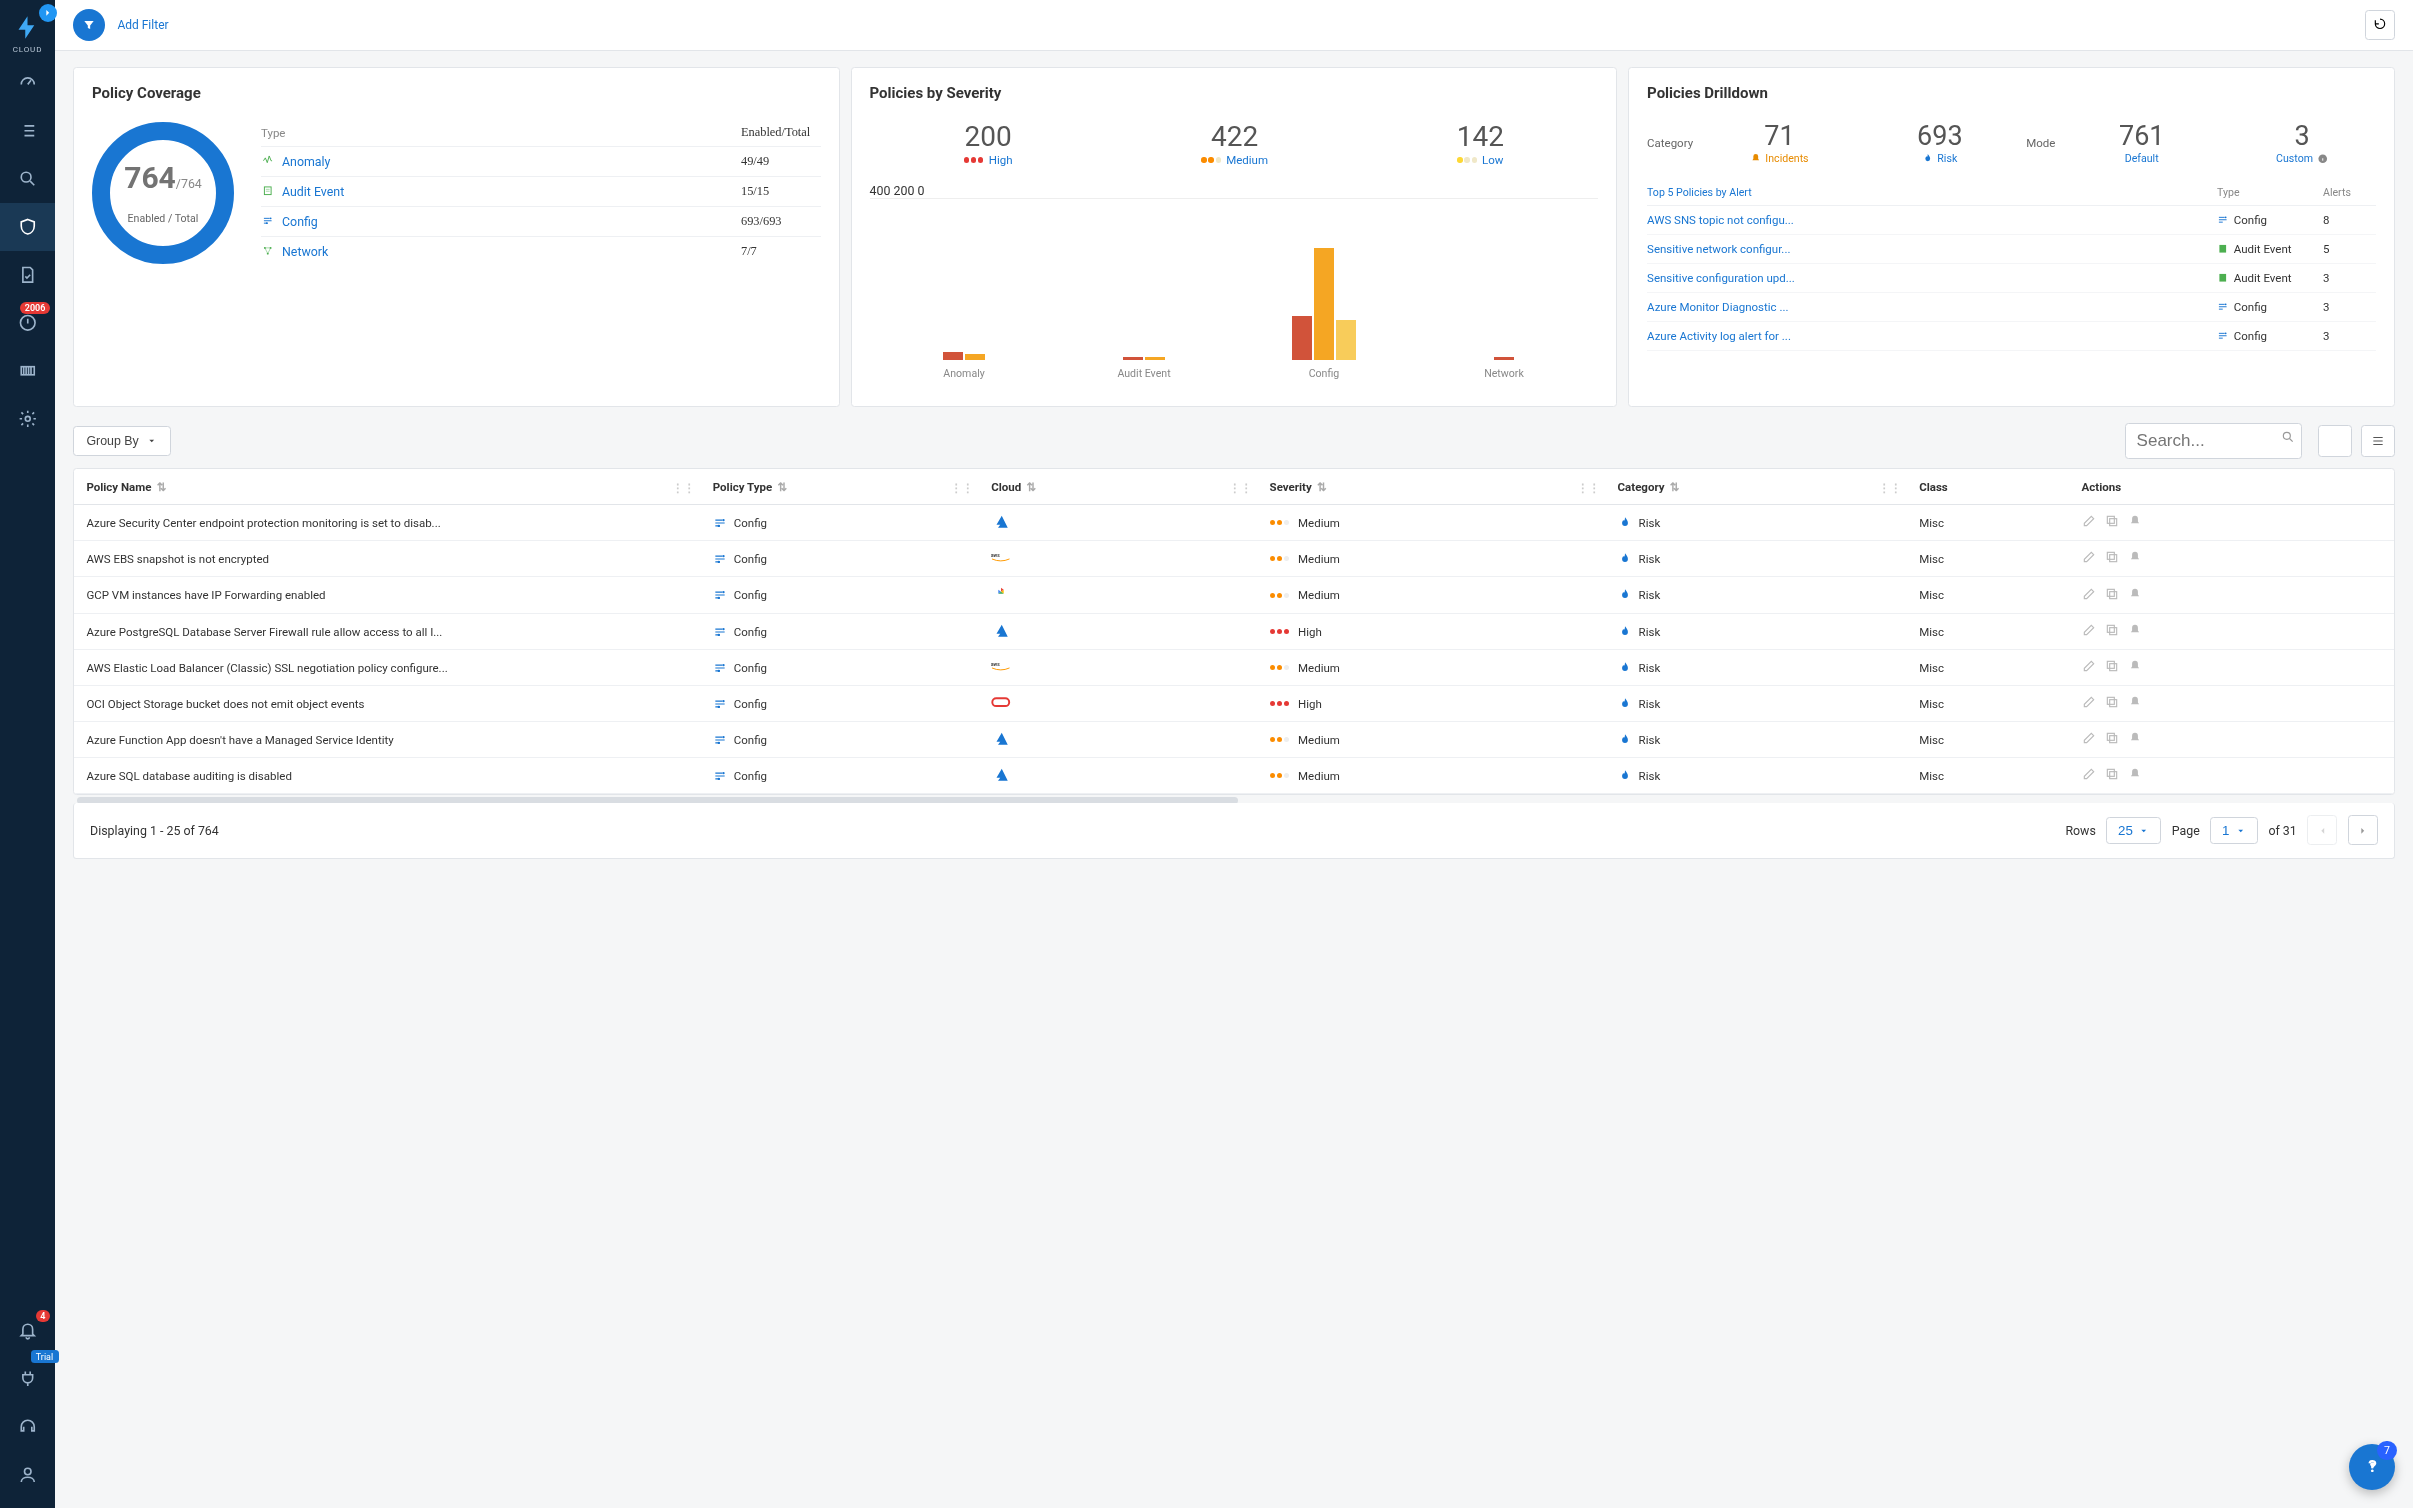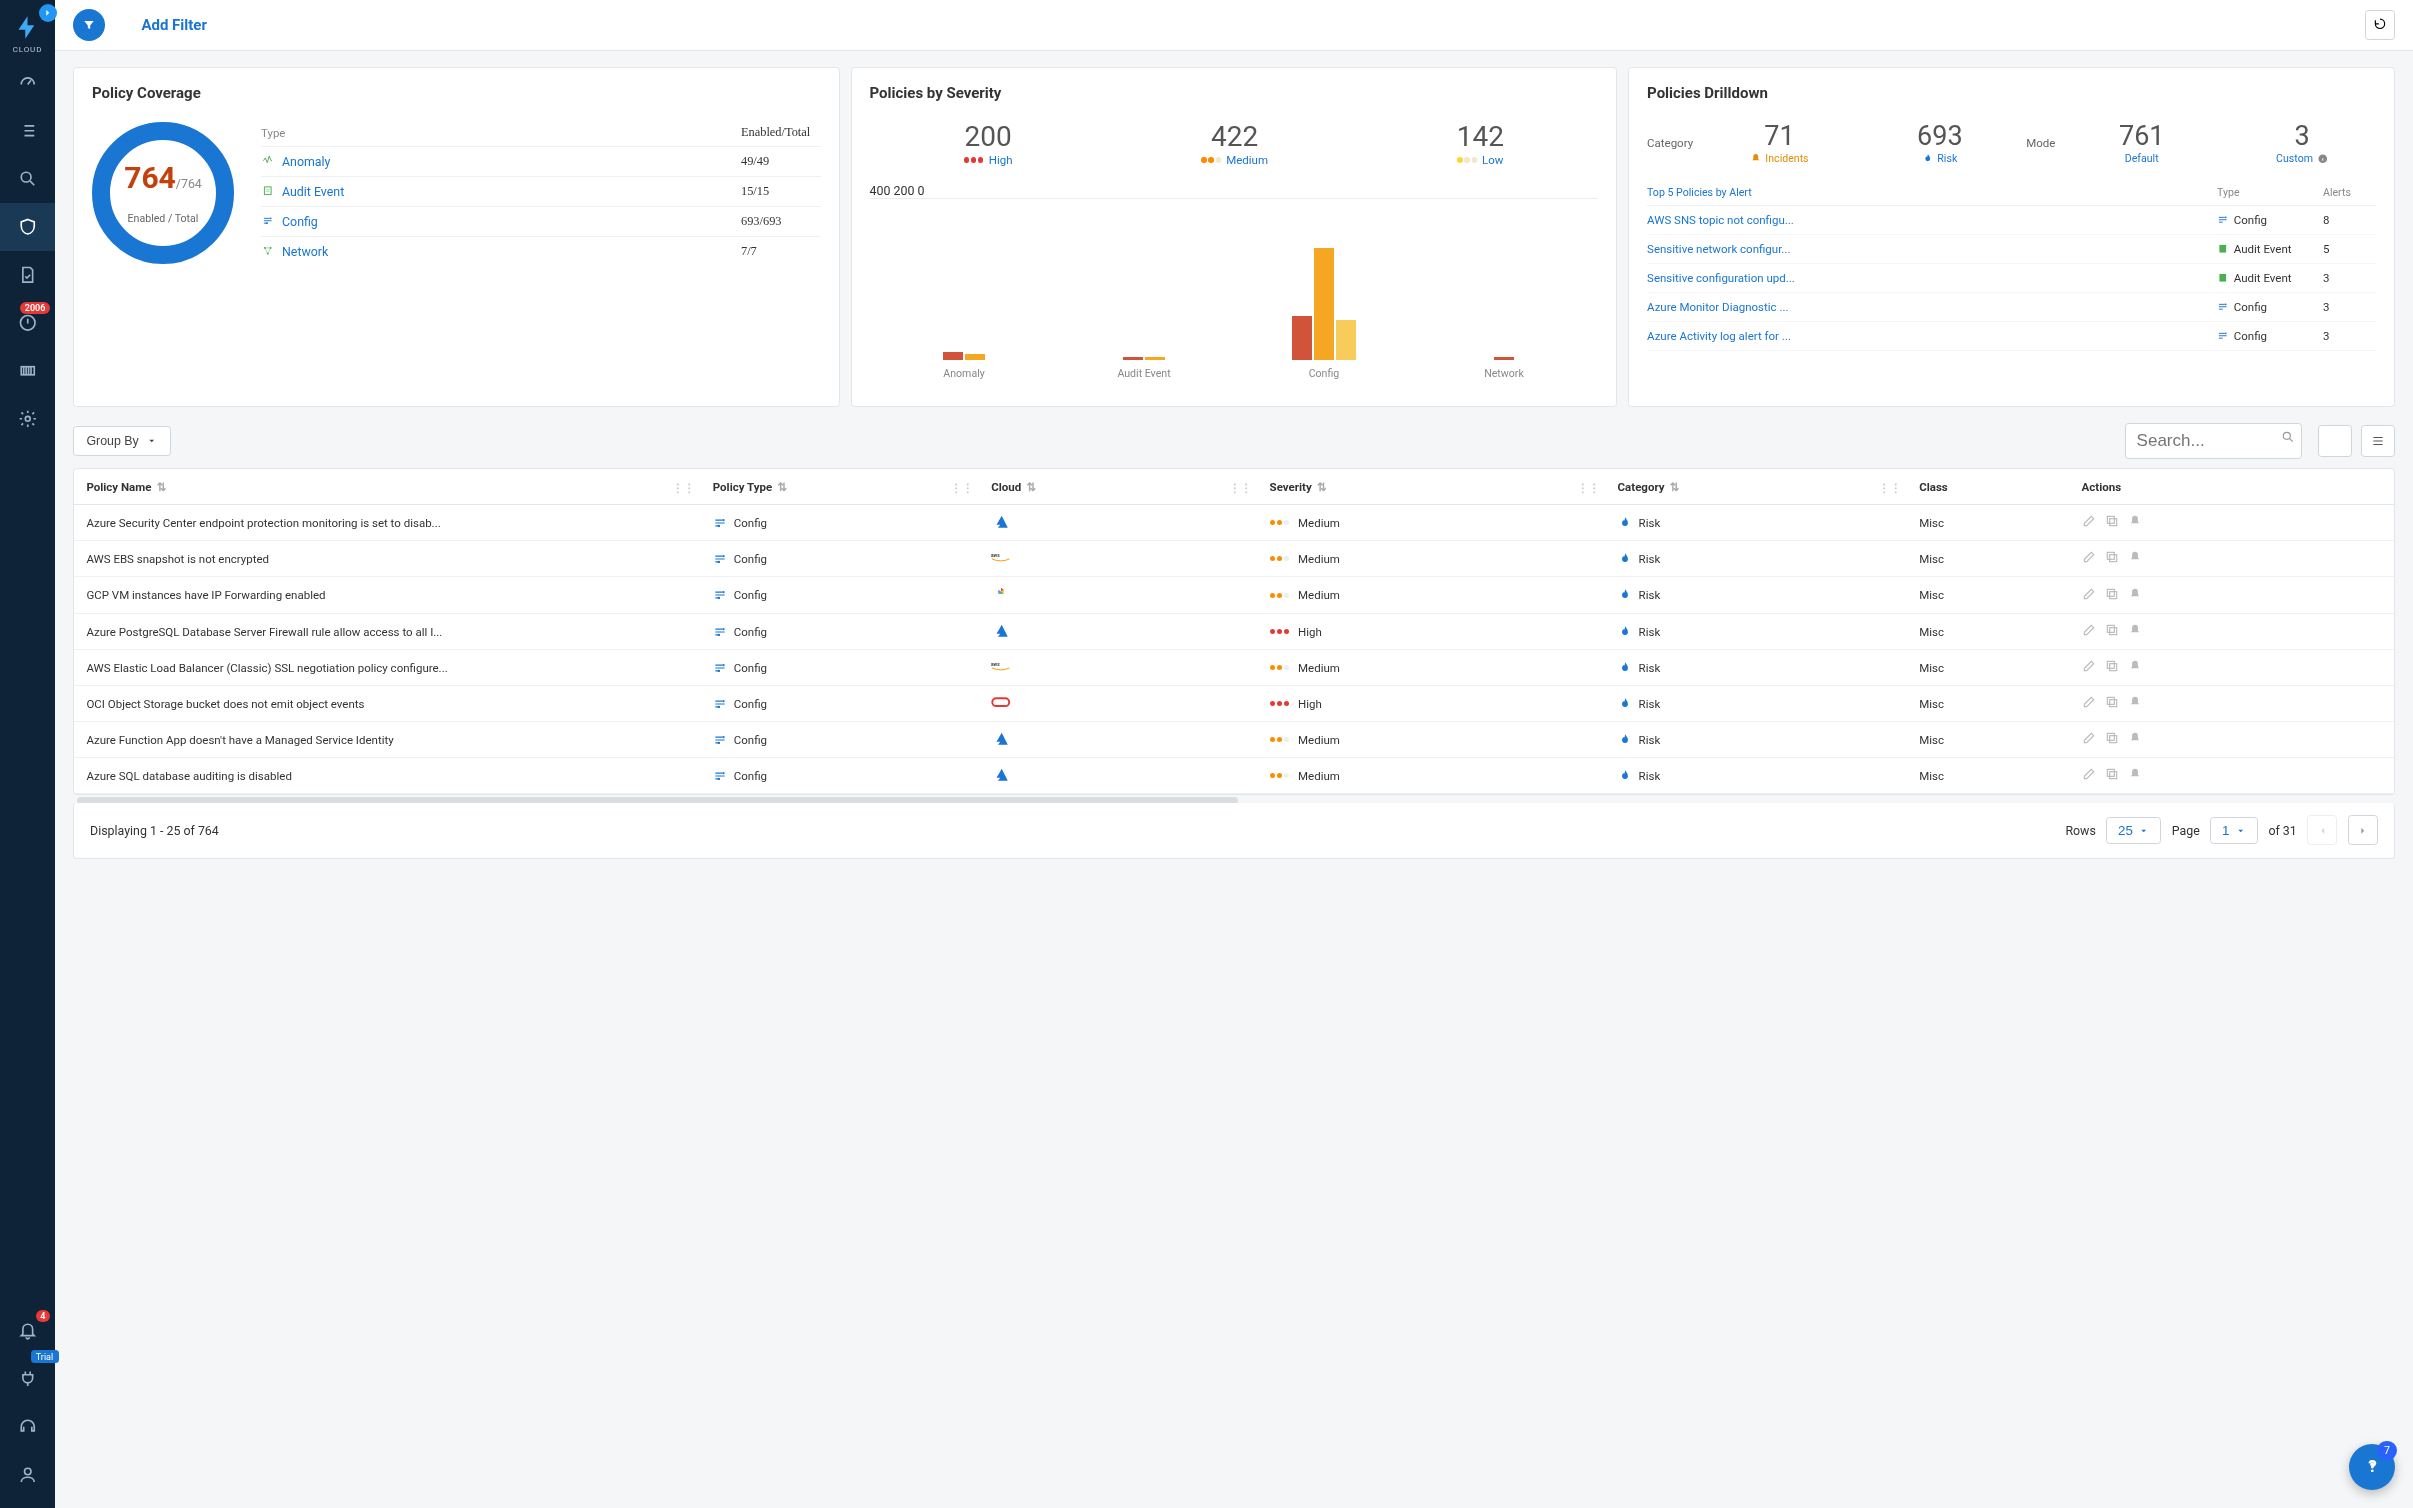--- a/index.html
+++ b/index.html
@@ -20,32 +20,32 @@
   
   .main { flex: 1; overflow: auto; }
   .topbar { background: #fff; padding: 12.4px 18px; display: flex; align-items: center; border-bottom: 0.9px solid #e2e5e9; }
   .topbar h1 { font-size: 25px; font-weight: 700; color: #333; }
   .topbar-actions { margin-left: auto; display: flex; gap: 9px; align-items: center; }
   .btn-primary { background: #1976d2; color: #fff; border: none; border-radius: 3.5px; padding: 9px 14px; font-size: 12.4px; font-weight: 600; cursor: pointer; display:inline-flex; align-items:center; gap:7px;}
   .btn-icon-only { background: #fff; border: 0.9px solid #d0d5dc; border-radius: 3.5px; width: 34px; height: 34px; display:flex; align-items:center; justify-content:center; cursor:pointer; color:#555; }
   
   .filter-bar { background:#fff; border-bottom:0.9px solid #e2e5e9; padding: 9px 18px; display:flex; align-items:center; gap:12.4px; }
   .filter-icon-btn { width:32px; height:32px; border-radius:50%; background:#1976d2; display:flex; align-items:center; justify-content:center; color:#fff; }
-  .add-filter-link { color:#1976d2; font-size:15px; font-weight:700; cursor:pointer;margin-left:24px; }
+  .add-filter-link { color:#1976d2; font-size:12px; font-weight:400; cursor:pointer; }
   .reset-btn { margin-left:auto; background:#fff; border:0.9px solid #d0d5dc; border-radius:3.5px; width:30px; height:30px; display:flex; align-items:center; justify-content:center; cursor:pointer; }
 
   .content { padding: 16px 18px; }
   .cards-row { display:flex; gap:10.6px; margin-bottom:16px; }
   .card { background:#fff; border:0.9px solid #e2e5e9; border-radius:3.5px; flex:1; padding:16px 18px; }
   .card h3 { font-size:15px; font-weight:700; color:#333; margin-bottom:18px; }
   
   
   .coverage-body { display:flex; gap:27px; align-items:center; }
   .donut { width:142px; height:142px; border-radius:50%; border: 18px solid #1976d2; display:flex; flex-direction:column; align-items:center; justify-content:center; }
-  .donut-num { font-size:30px; font-weight:700; color:#c2410c; }
+  .donut-num { font-size:30px; font-weight:700; color:#737373; }
   .donut-total { font-size:12.4px; color:#888; }
   .donut-label { font-size:10.6px; color:#666; margin-top:17px; }
   .types-table { flex:1; }
   .types-table .th-row { display:flex; color:#888; font-size:11.5px; padding:5.3px 0; }
   .types-table .tr { display:flex; padding:7px 0; border-top:0.9px solid #eef0f3; align-items:center; gap:7px; }
   .types-table .c1 { flex:1; display:flex; align-items:center; gap:7px; }
   .types-table .c2 { width:80px; text-align:left; color:#333; font-size:12.4px;font-family:Liberation Serif, serif; }
   .type-link { color:#1976d2; cursor:pointer; }
   .type-icon-sm { width:14px; height:14px; display:inline-flex; align-items:center; justify-content:center; }
 

